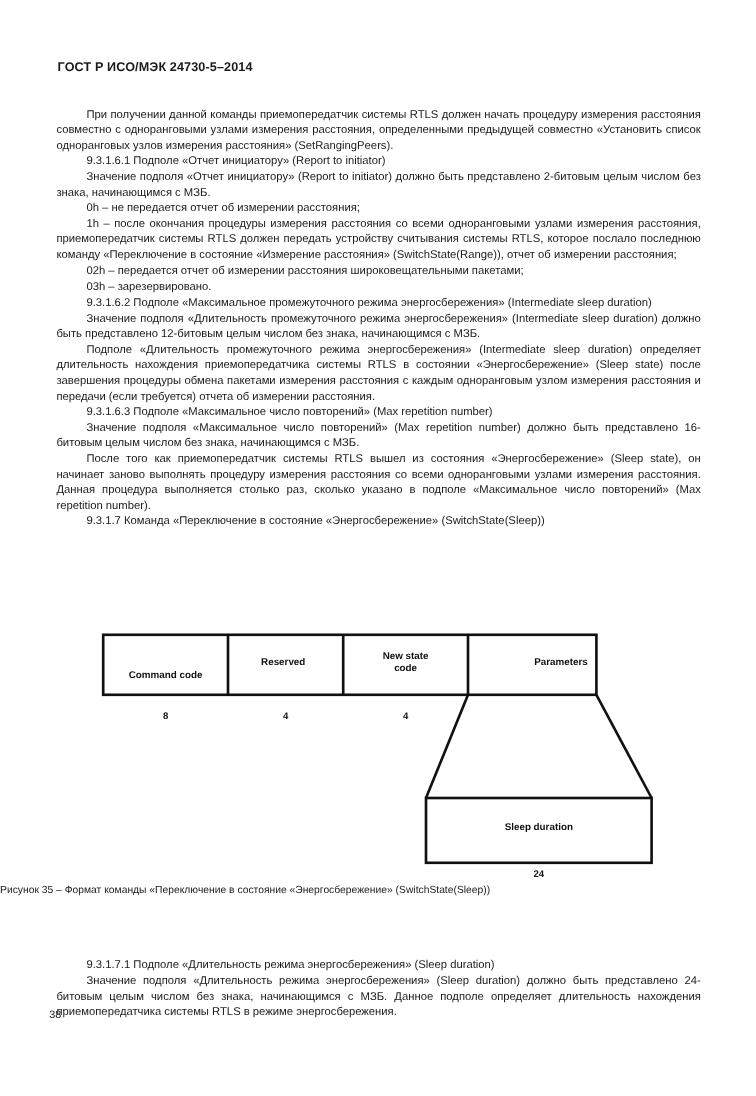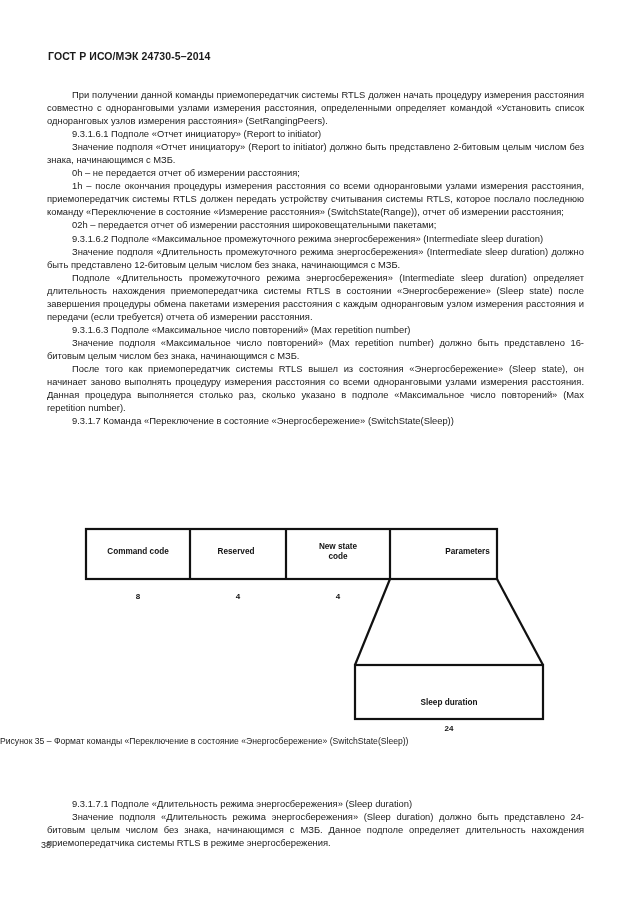--- a/index.html
+++ b/index.html
@@ -103,26 +103,27 @@
   }
 </style>
 </head>
 <body>
 
 <div class="page">
 
   <div class="header">ГОСТ Р ИСО/МЭК 24730-5–2014</div>
 
   <div class="body-text">
-    <p>При получении данной команды приемопередатчик системы RTLS должен начать процедуру измерения расстояния совместно с одноранговыми узлами измерения расстояния, определенными определяет командой «Установить список одноранговых узлов измерения расстояния» (SetRangingPeers).</p>
+    <p>При получении данной команды приемопередатчик системы RTLS должен начать процедуру измерения расстояния совместно с одноранговыми узлами измерения расстояния, определенными предыдущей совместно «Установить список одноранговых узлов измерения расстояния» (SetRangingPeers).</p>
     <p>9.3.1.6.1 Подполе «Отчет инициатору» (Report to initiator)</p>
     <p>Значение подполя «Отчет инициатору» (Report to initiator) должно быть представлено 2-битовым целым числом без знака, начинающимся с МЗБ.</p>
     <p>0h – не передается отчет об измерении расстояния;</p>
     <p>1h – после окончания процедуры измерения расстояния со всеми одноранговыми узлами измерения расстояния, приемопередатчик системы RTLS должен передать устройству считывания системы RTLS, которое послало последнюю команду «Переключение в состояние «Измерение расстояния» (SwitchState(Range)), отчет об измерении расстояния;</p>
     <p>02h – передается отчет об измерении расстояния широковещательными пакетами;</p>
+    <p>03h – зарезервировано.</p>
     <p>9.3.1.6.2 Подполе «Максимальное промежуточного режима энергосбережения» (Intermediate sleep duration)</p>
     <p>Значение подполя «Длительность промежуточного режима энергосбережения» (Intermediate sleep duration) должно быть представлено 12-битовым целым числом без знака, начинающимся с МЗБ.</p>
     <p>Подполе «Длительность промежуточного режима энергосбережения» (Intermediate sleep duration) определяет длительность нахождения приемопередатчика системы RTLS в состоянии «Энергосбережение» (Sleep state) после завершения процедуры обмена пакетами измерения расстояния с каждым одноранговым узлом измерения расстояния и передачи (если требуется) отчета об измерении расстояния.</p>
     <p>9.3.1.6.3 Подполе «Максимальное число повторений» (Max repetition number)</p>
     <p>Значение подполя «Максимальное число повторений» (Max repetition number) должно быть представлено 16-битовым целым числом без знака, начинающимся с МЗБ.</p>
     <p>После того как приемопередатчик системы RTLS вышел из состояния «Энергосбережение» (Sleep state), он начинает заново выполнять процедуру измерения расстояния со всеми одноранговыми узлами измерения расстояния. Данная процедура выполняется столько раз, сколько указано в подполе «Максимальное число повторений» (Max repetition number).</p>
     <p>9.3.1.7 Команда «Переключение в состояние «Энергосбережение» (SwitchState(Sleep))</p>
   </div>
 
   <div class="figure">
@@ -132,28 +133,28 @@
       <line x1="190" y1="10" x2="190" y2="60" stroke="#111111" stroke-width="2.2"></line>
       <line x1="286" y1="10" x2="286" y2="60" stroke="#111111" stroke-width="2.2"></line>
       <line x1="390" y1="10" x2="390" y2="60" stroke="#111111" stroke-width="2.2"></line>
 
       <line x1="390" y1="60" x2="355" y2="146" stroke="#111111" stroke-width="2.2"></line>
       <line x1="497" y1="60" x2="543" y2="146" stroke="#111111" stroke-width="2.2"></line>
 
       <rect x="355" y="146" width="188" height="54" fill="#ffffff" stroke="#111111" stroke-width="2.2"></rect>
     </svg>
 
-    <div class="fig-label" style="left:86px; top:28px; width:104px;">Command code</div>
+    <div class="fig-label" style="left:86px; top:39px; width:104px;">Command code</div>
     <div class="fig-label" style="left:190px; top:28px; width:92px;">Reserved</div>
     <div class="fig-label" style="left:286px; top:23px; width:104px;">
       <span>New state</span><br>
       <span>code</span>
     </div>
     <div class="fig-label" style="left:390px; top:28px; width:107px;padding-left:24px;">Parameters</div>
-    <div class="fig-label" style="left:355px; top:179px; width:188px;">Sleep duration</div>
+    <div class="fig-label" style="left:355px; top:166px; width:188px;">Sleep duration</div>
 
     <div class="bit-label" style="left:86px; top:73px; width:104px;">8</div>
     <div class="bit-label" style="left:190px; top:73px; width:96px;">4</div>
     <div class="bit-label" style="left:286px; top:73px; width:104px;">4</div>
     <div class="bit-label" style="left:355px; top:205px; width:188px;">24</div>
   </div>
 
   <div class="caption">Рисунок 35 – Формат команды «Переключение в состояние «Энергосбережение» (SwitchState(Sleep))</div>
 
   <div class="tail-text">

